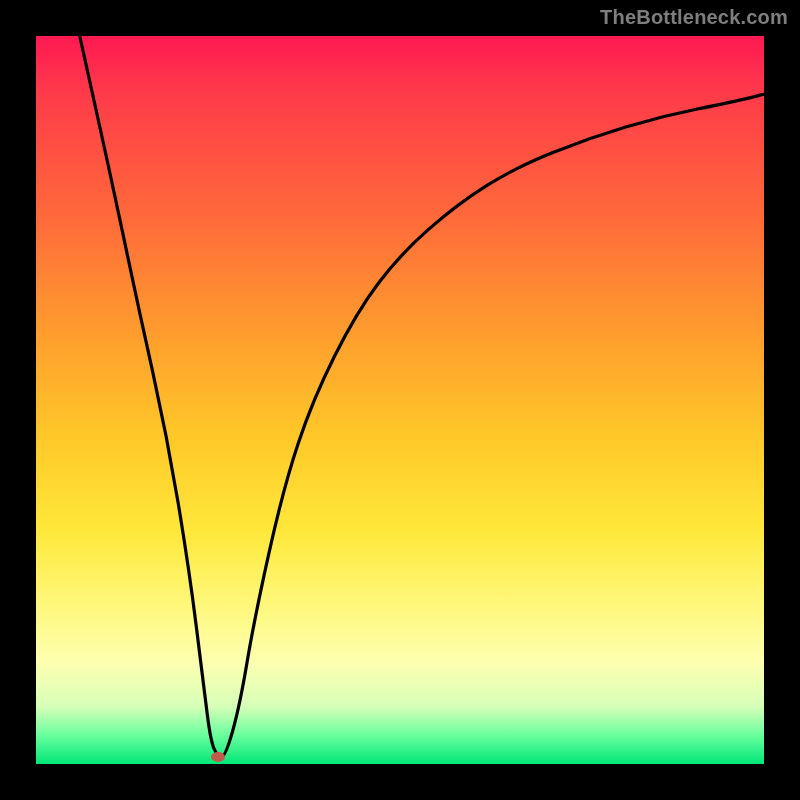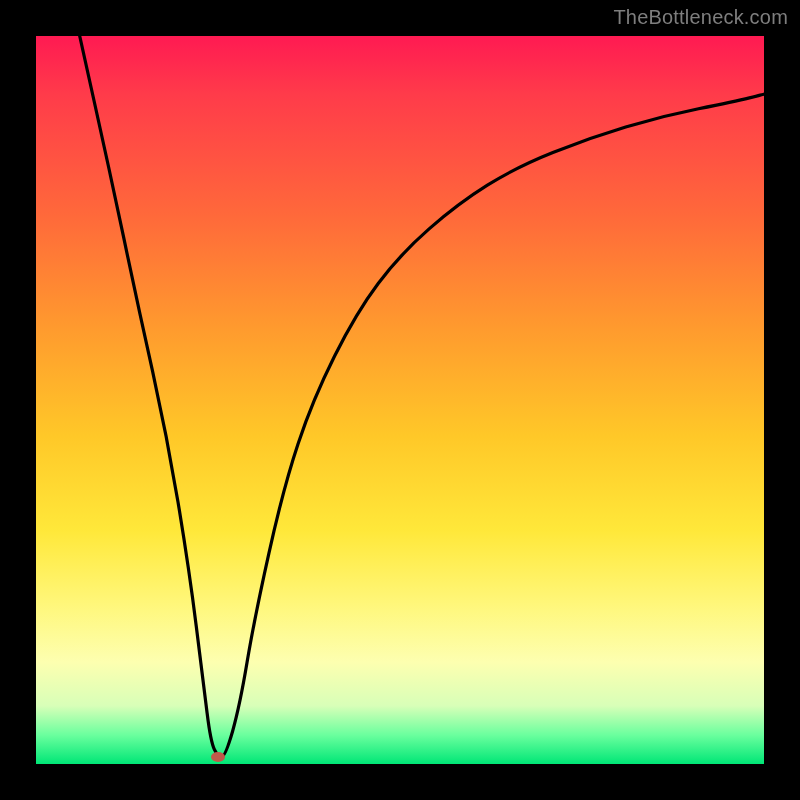--- a/index.html
+++ b/index.html
@@ -51,21 +51,21 @@
     height: 10px;
     border-radius: 50%;
     background: #c05a4a;
   }
   .watermark {
     position: absolute;
     top: 6px;
     right: 12px;
     font-family: Arial, Helvetica, sans-serif;
     font-size: 20px;
-    font-weight: 400;
+    font-weight: 700;
     color: #7e7e7e;
     letter-spacing: 0.2px;
   }
 </style>
 </head>
 <body>
 
 <div class="frame">
   <div class="watermark">TheBottleneck.com</div>
 

